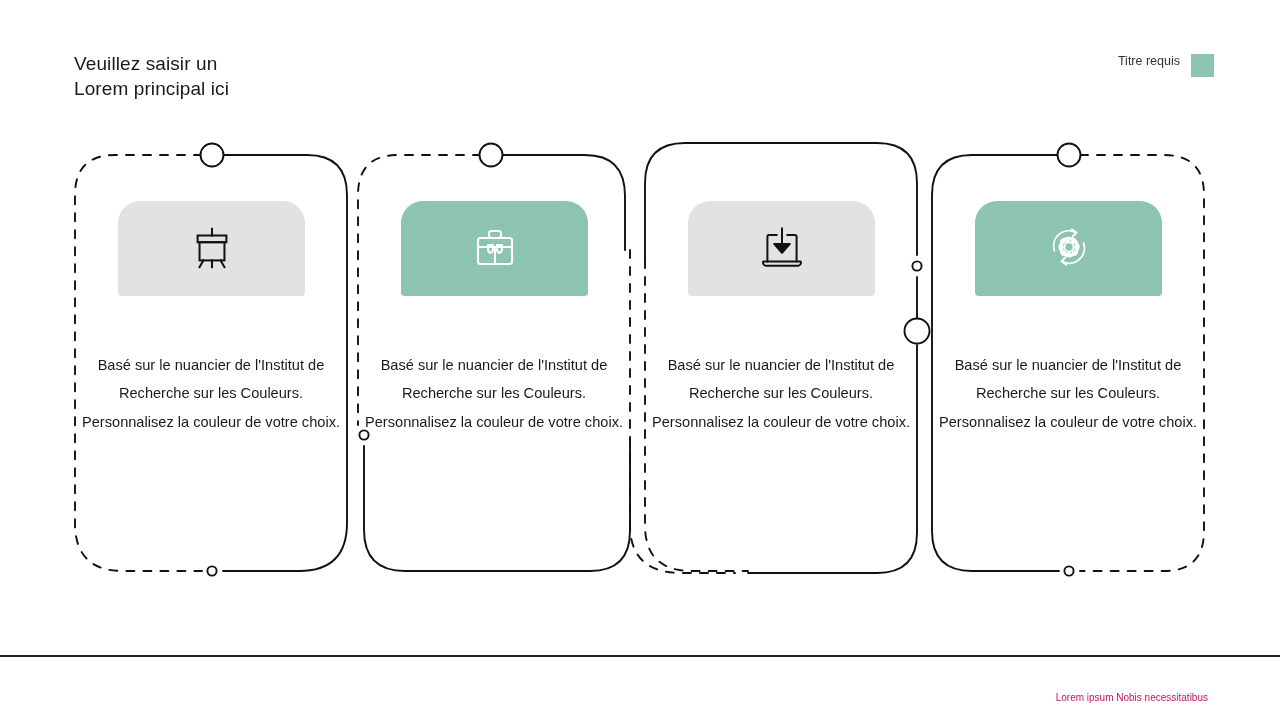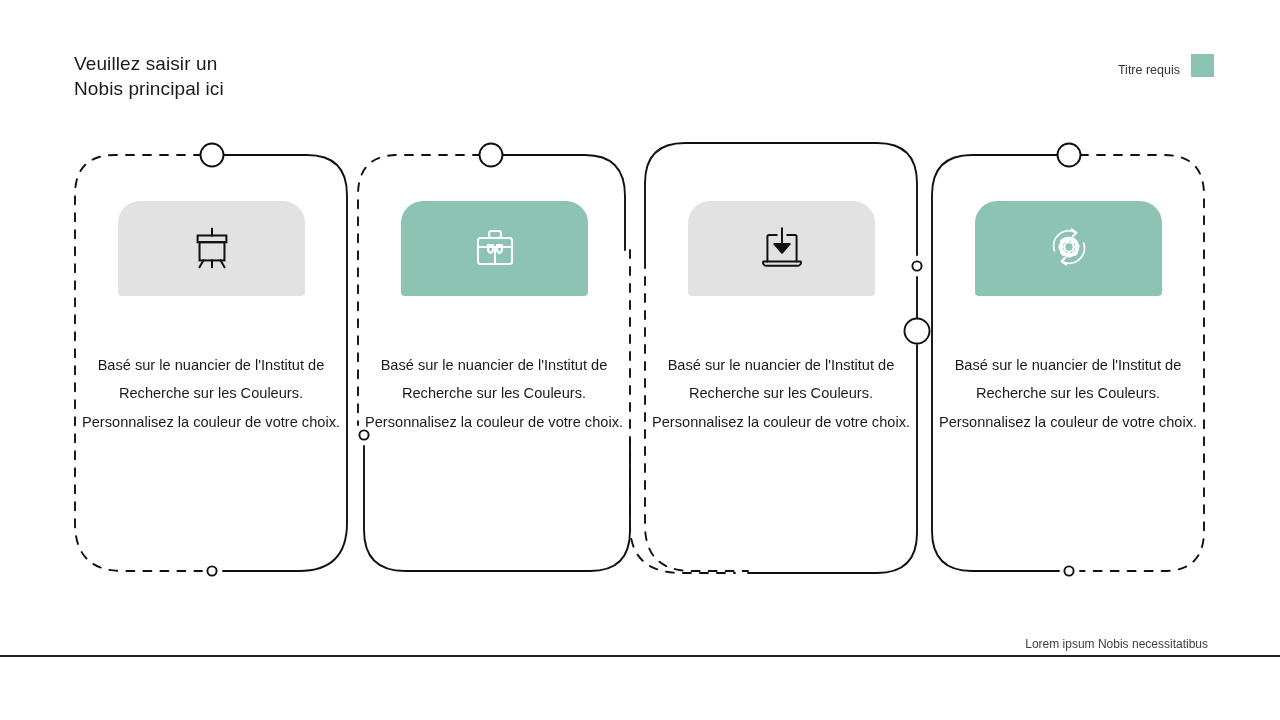--- a/index.html
+++ b/index.html
@@ -14,21 +14,21 @@
   
   #title-block {
     position: absolute; left: 74px; top: 51px;
     font-size: 19px; line-height: 25px; color: #1a1a1a; font-weight: 400;
     letter-spacing: .1px;
   }
   #title-block div { white-space: nowrap; }
 
   #req-block {
     position: absolute; right: 66px; top: 54px;
-    display: flex; align-items: flex-end; gap: 11px;
+    display: flex; align-items: flex-start; gap: 11px;
   }
   #req-label { font-size: 12.5px; color: #333; white-space: nowrap; }
   #req-swatch { width: 23px; height: 23px; background: #8cc3b3; }
 
   
   #cards-layer { position: absolute; left: 0; top: 0; width: 1280px; height: 720px; }
   #outline-svg { position: absolute; left: 0; top: 0; width: 1280px; height: 720px; pointer-events: none; }
 
   .card { position: absolute; top: 143px; width: 272px; height: 432px; }
   .card-1 { left: 75px; }
@@ -50,32 +50,32 @@
     text-align: center;
     font-size: 14.6px; line-height: 28.4px; color: #1a1a1a;
   }
 
   
   #footer-rule {
     position: absolute; left: 0; top: 655px; width: 1280px;
     height: 2px; background: #222;
   }
   #footer-text {
-    position: absolute; right: 72px; top: 637px;
-    font-size: 12px; color: #404040; white-space: nowrap;
+    position: absolute; right: 72px; top: 692px;
+    font-size: 10px; color: #be185d; white-space: nowrap;
   }
 </style>
 </head>
 <body>
 
 <div id="slide">
 
   <div id="title-block">
     <div>Veuillez saisir un</div>
-    <div>Nobis principal ici</div>
+    <div>Lorem principal ici</div>
   </div>
 
   <div id="req-block">
     <span id="req-label">Titre requis</span>
     <span id="req-swatch"></span>
   </div>
 
   <svg id="outline-svg" viewBox="0 0 1280 720" xmlns="http://www.w3.org/2000/svg">
     <g fill="none" stroke="#111" stroke-width="1.9" stroke-linecap="round">
 

